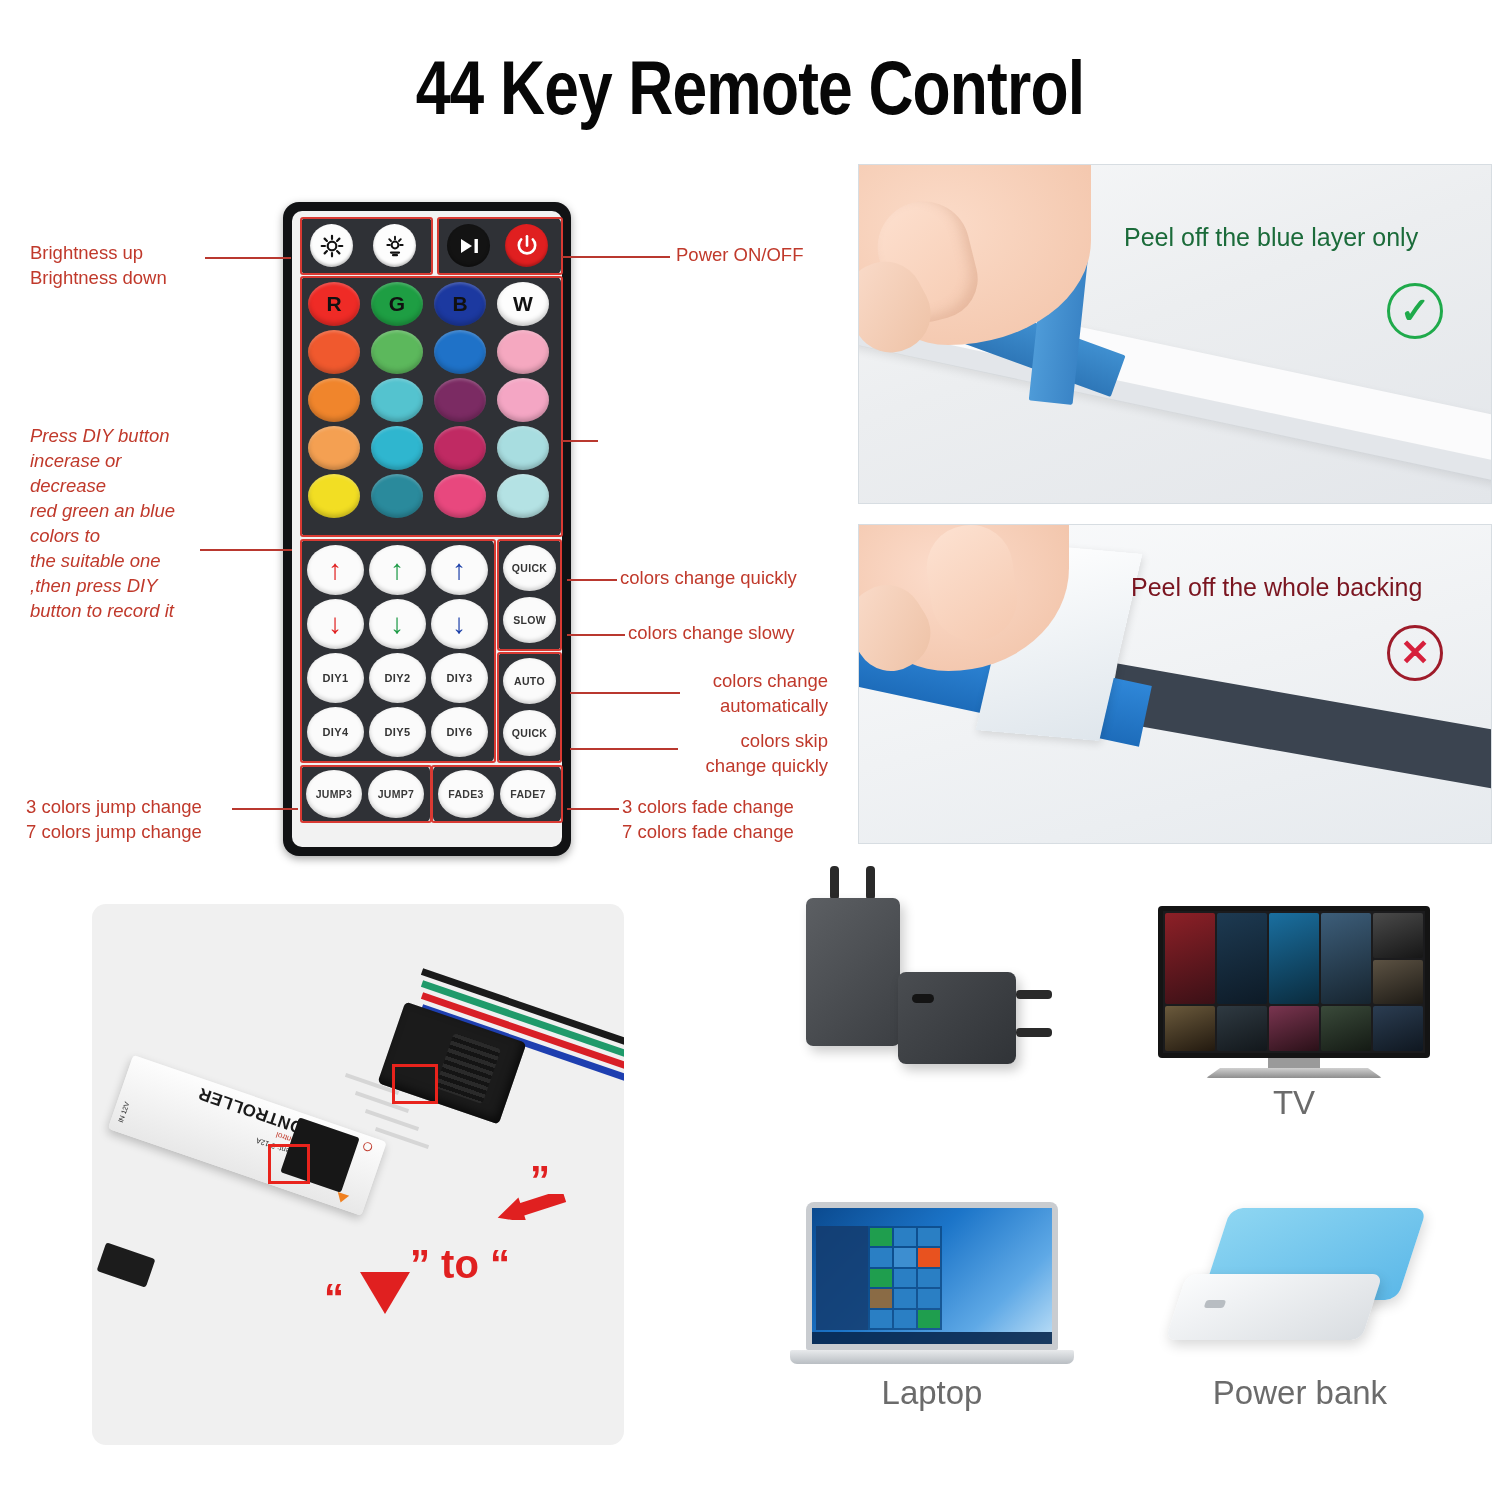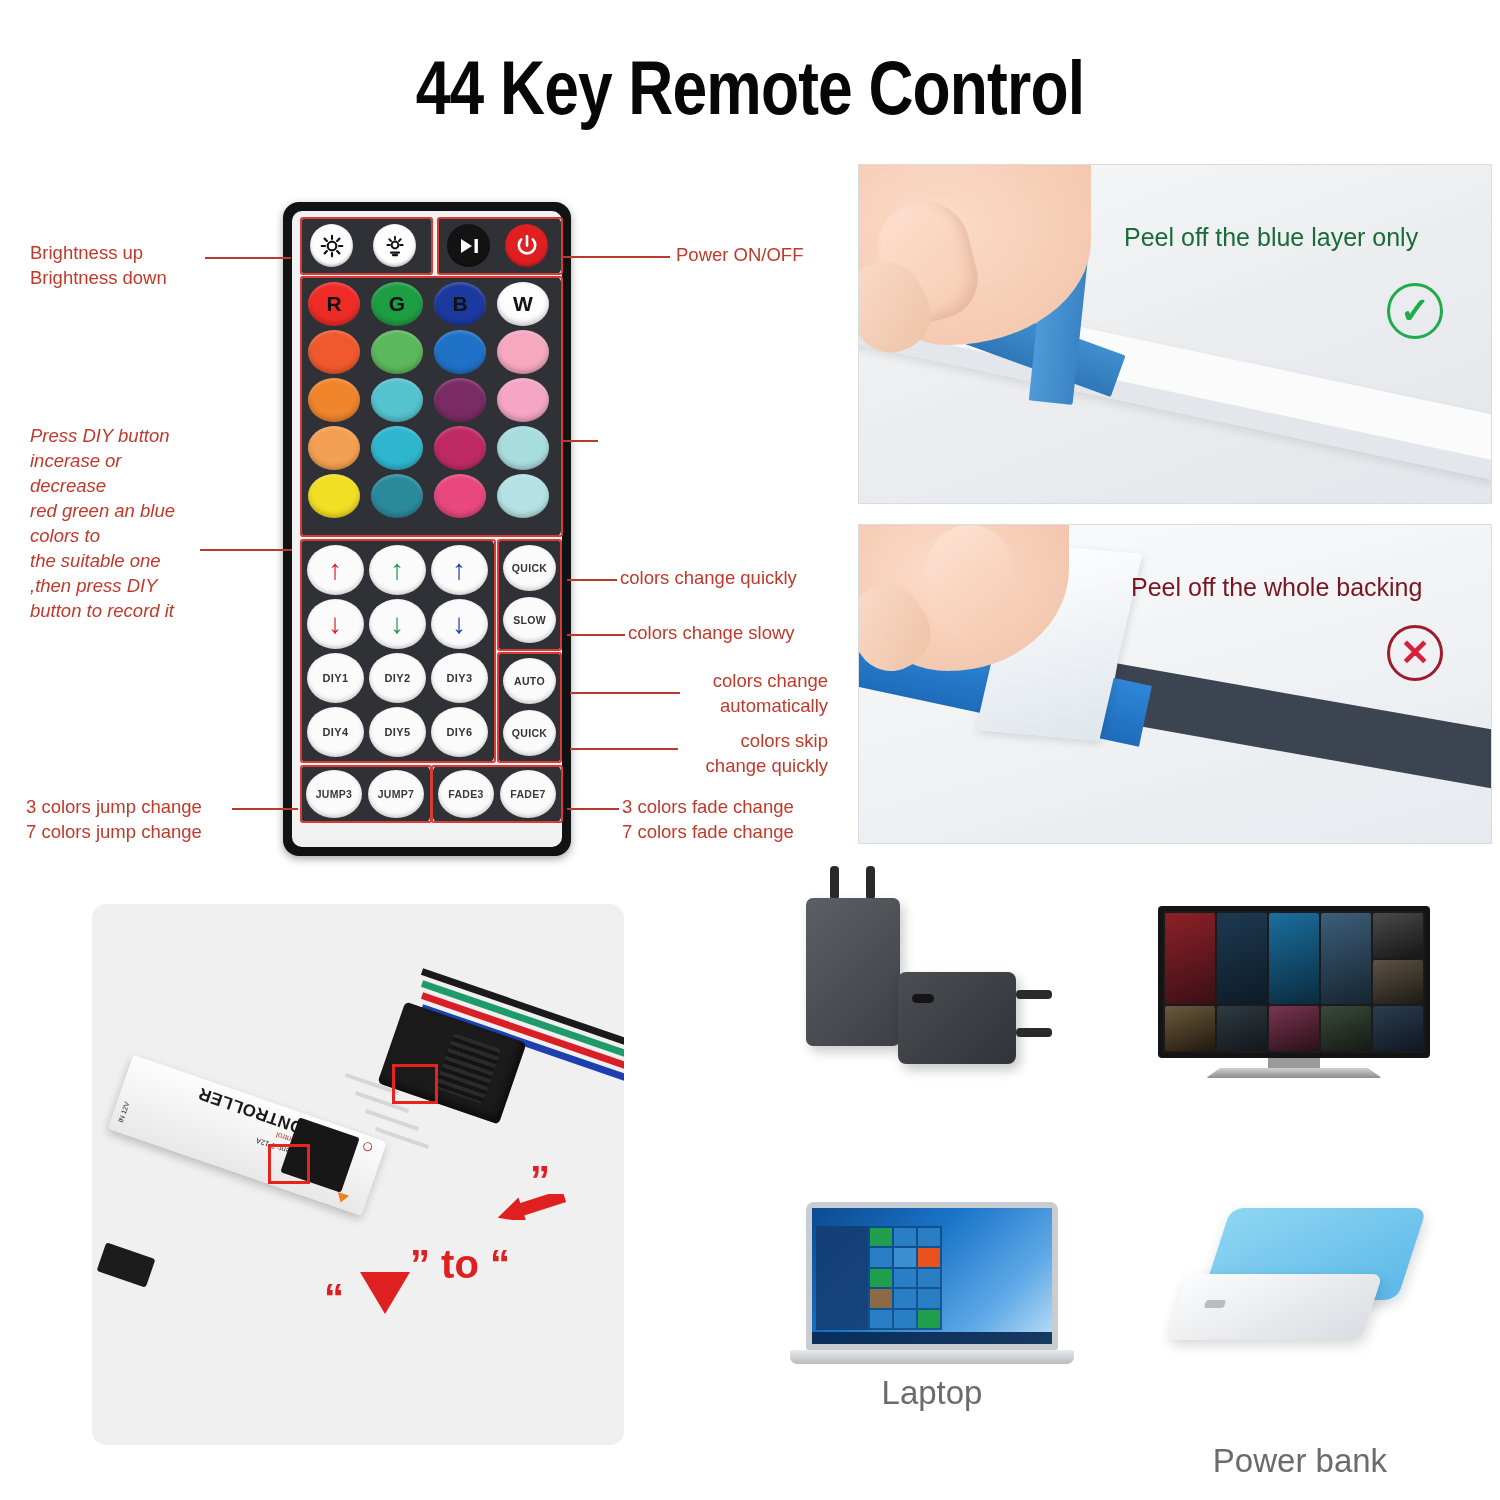--- a/index.html
+++ b/index.html
@@ -497,20 +497,21 @@
       <div class="poster" style="background:linear-gradient(160deg,#6b5a3c,#22190f);"></div>
       <div class="poster" style="background:linear-gradient(160deg,#2f3a42,#12171b);"></div>
       <div class="poster" style="background:linear-gradient(160deg,#7a3550,#2a1018);"></div>
       <div class="poster" style="background:linear-gradient(160deg,#3a4a3a,#141a14);"></div>
       <div class="poster" style="background:linear-gradient(160deg,#2b3d52,#0f1720);"></div>
     </div>
   </div>
   <div style="position:absolute;left:1268px;top:1042px;width:52px;height:14px;background:#9a9a9a;"></div>
   <div style="position:absolute;left:1206px;top:1052px;width:176px;height:10px;background:linear-gradient(180deg,#d0d0d0,#8e8e8e);
               border-radius:3px;clip-path:polygon(8% 0,92% 0,100% 100%,0 100%);"></div>
+  <div class="dev-label" style="left:1154px;top:1068px;width:280px;">TV</div>
 
   <div style="position:absolute;left:806px;top:1186px;width:252px;height:148px;background:#c9ccd0;
               border-radius:8px 8px 2px 2px;padding:6px;">
     <div style="width:100%;height:100%;background:linear-gradient(135deg,#0b4a8f 0%,#1b74c8 40%,#5fa9e6 75%,#bfe0f7 100%);
                 position:relative;overflow:hidden;">
       <div style="position:absolute;left:4px;top:18px;width:52px;height:104px;background:rgba(20,60,110,.85);"></div>
       <div style="position:absolute;left:56px;top:18px;width:74px;height:104px;
                   background:rgba(12,70,130,.78);display:grid;grid-template-columns:repeat(3,1fr);gap:2px;padding:2px;">
         <div style="background:#1f9e4e;"></div>
           <div style="background:#2a7fc4;"></div>
@@ -536,15 +537,15 @@
   <div class="dev-label" style="left:792px;top:1358px;width:280px;">Laptop</div>
 
   <div style="position:absolute;left:1216px;top:1192px;width:196px;height:92px;
               background:linear-gradient(150deg,#8ed6f2,#5cb8e8);border-radius:12px;
               transform:skewX(-18deg);box-shadow:3px 5px 12px rgba(0,0,0,.16);"></div>
   <div style="position:absolute;left:1176px;top:1258px;width:196px;height:66px;
               background:linear-gradient(150deg,#fbfcfd,#d9dde1);border-radius:10px;
               transform:skewX(-18deg);box-shadow:3px 5px 12px rgba(0,0,0,.16);">
     <div style="position:absolute;left:28px;top:26px;width:20px;height:8px;background:#b8bdc2;border-radius:3px;"></div>
   </div>
-  <div class="dev-label" style="left:1160px;top:1426px;width:280px;">Power bank</div>
+  <div class="dev-label" style="left:1160px;top:1358px;width:280px;">Power bank</div>
 
 </div>
 
 </body></html>

